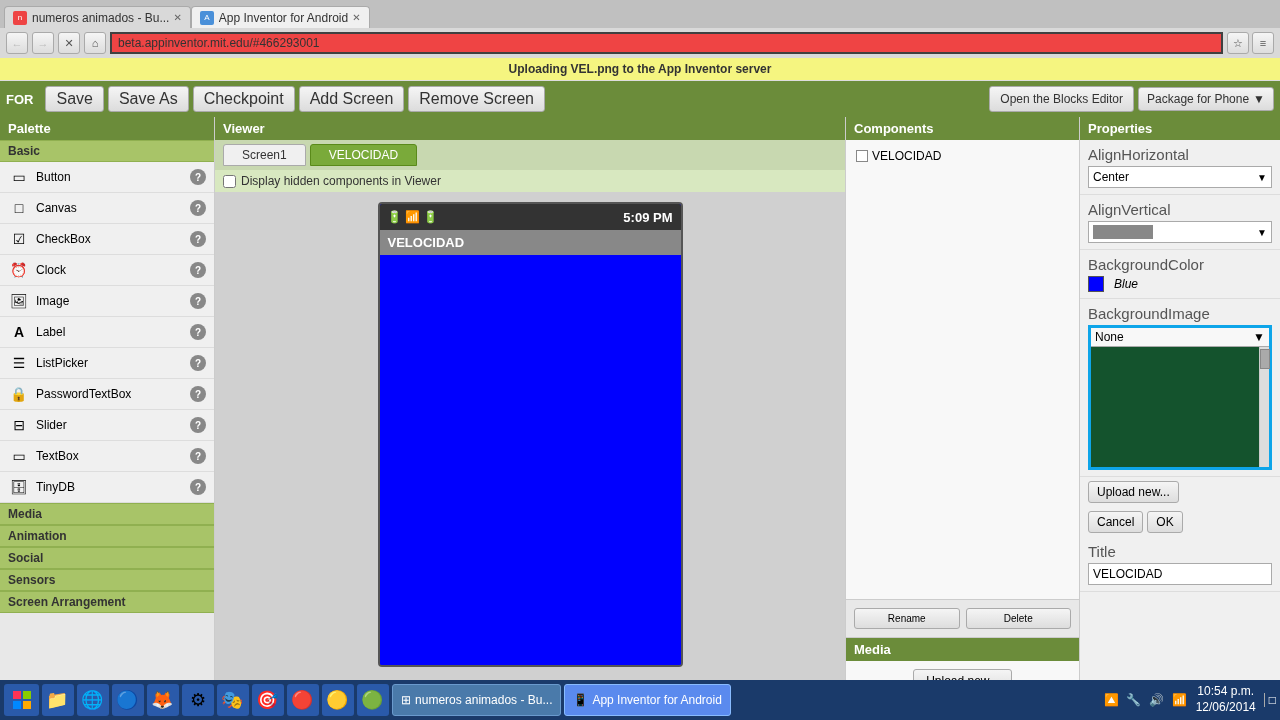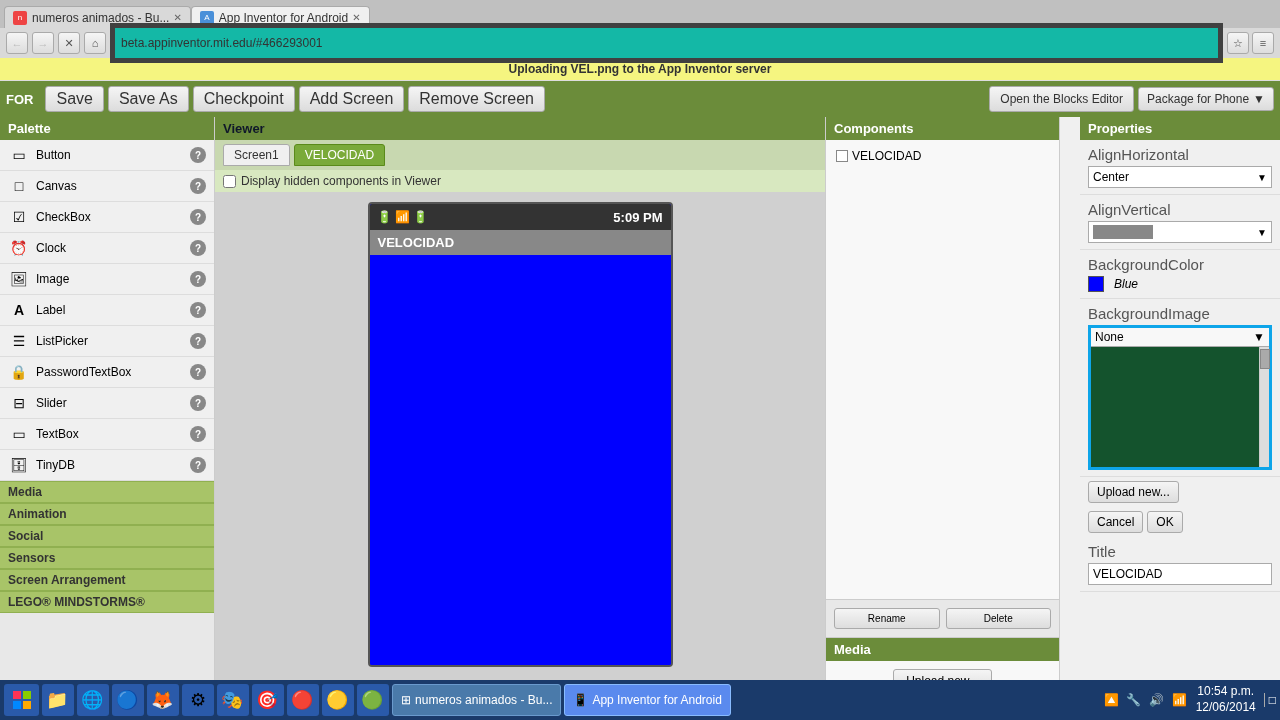--- a/index.html
+++ b/index.html
@@ -56,23 +56,23 @@
       border: 1px solid #aaa;
       background: linear-gradient(to bottom, #f5f5f5, #ddd);
       border-radius: 3px;
       cursor: pointer;
       display: flex; align-items: center; justify-content: center;
       font-size: 11px; color: #555;
     }
     .nav-btn.disabled { color: #bbb; cursor: default; }
     .address-bar {
       flex: 1;
-      height: 40px;
-      border: 5px solid #404040;
-      background: #14b8a6;
+      height: 22px;
+      border: 2px solid #404040;
+      background: #ef4444;
       padding: 0 6px;
       font-size: 11px;
       color: #333;
       display: flex; align-items: center;
     }
     .nav-icons { display: flex; gap: 3px; }
 
     
     .app-status-bar {
       background: #f5f580;
@@ -192,33 +192,33 @@
     
     .viewer {
       flex: 1;
       background: #e8e8e8;
       display: flex;
       flex-direction: column;
       overflow: hidden;
     }
     .viewer-header {
       background: #6b8c3a;
-      color: #0f172a;
+      color: #ffffff;
       font-weight: bold;
       padding: 4px 8px;
       font-size: 13px;
     }
     .viewer-tabs {
       display: flex;
       background: #c8d8b0;
       padding: 4px 8px;
       gap: 4px;
     }
     .screen-tab {
-      padding: 3px 10px;
+      padding: 3px 18px;
       background: #f0f0f0;
       border: 1px solid #aaa;
       border-radius: 3px 3px 0 0;
       cursor: pointer;
       font-size: 12px;
       color: #333;
     }
     .screen-tab.active {
       background: #7aaa3a;
       color: white;
@@ -348,21 +348,20 @@
     }
 
     
     .properties {
       width: 200px;
       background: #f0f0f0;
       display: flex;
       flex-direction: column;
       flex-shrink: 0;
       overflow-y: auto;
-      margin-left: 20px;
     }
     .properties-header {
       background: #6b8c3a;
       color: white;
       font-weight: bold;
       padding: 4px 8px;
       font-size: 13px;
     }
     .prop-section {
       padding: 6px 8px;
@@ -563,20 +562,21 @@
   <button class="toolbar-btn-dropdown">
     <span>Package for Phone</span>
     <span>▼</span>
   </button>
 </div>
 
 <div class="main-layout">
 
   <div class="palette">
     <div class="palette-header">Palette</div>
+    <div class="palette-section">Basic</div>
     <div class="palette-item">
       <div class="palette-item-left">
         <div class="palette-icon">▭</div>
         <span>Button</span>
       </div>
       <div class="help-circle">?</div>
     </div>
     <div class="palette-item">
       <div class="palette-item-left">
         <div class="palette-icon">□</div>
@@ -645,21 +645,20 @@
         <div class="palette-icon">🗄</div>
         <span>TinyDB</span>
       </div>
       <div class="help-circle">?</div>
     </div>
     <div class="palette-section">Media</div>
     <div class="palette-section">Animation</div>
     <div class="palette-section">Social</div>
     <div class="palette-section">Sensors</div>
     <div class="palette-section">Screen Arrangement</div>
-    <div class="palette-section">LEGO® MINDSTORMS®</div>
   </div>
 
   <div class="viewer">
     <div class="viewer-header">Viewer</div>
     <div class="viewer-tabs">
       <div class="screen-tab">Screen1</div>
       <div class="screen-tab active">VELOCIDAD</div>
     </div>
     <div class="viewer-options">
       <input type="checkbox" style="">

